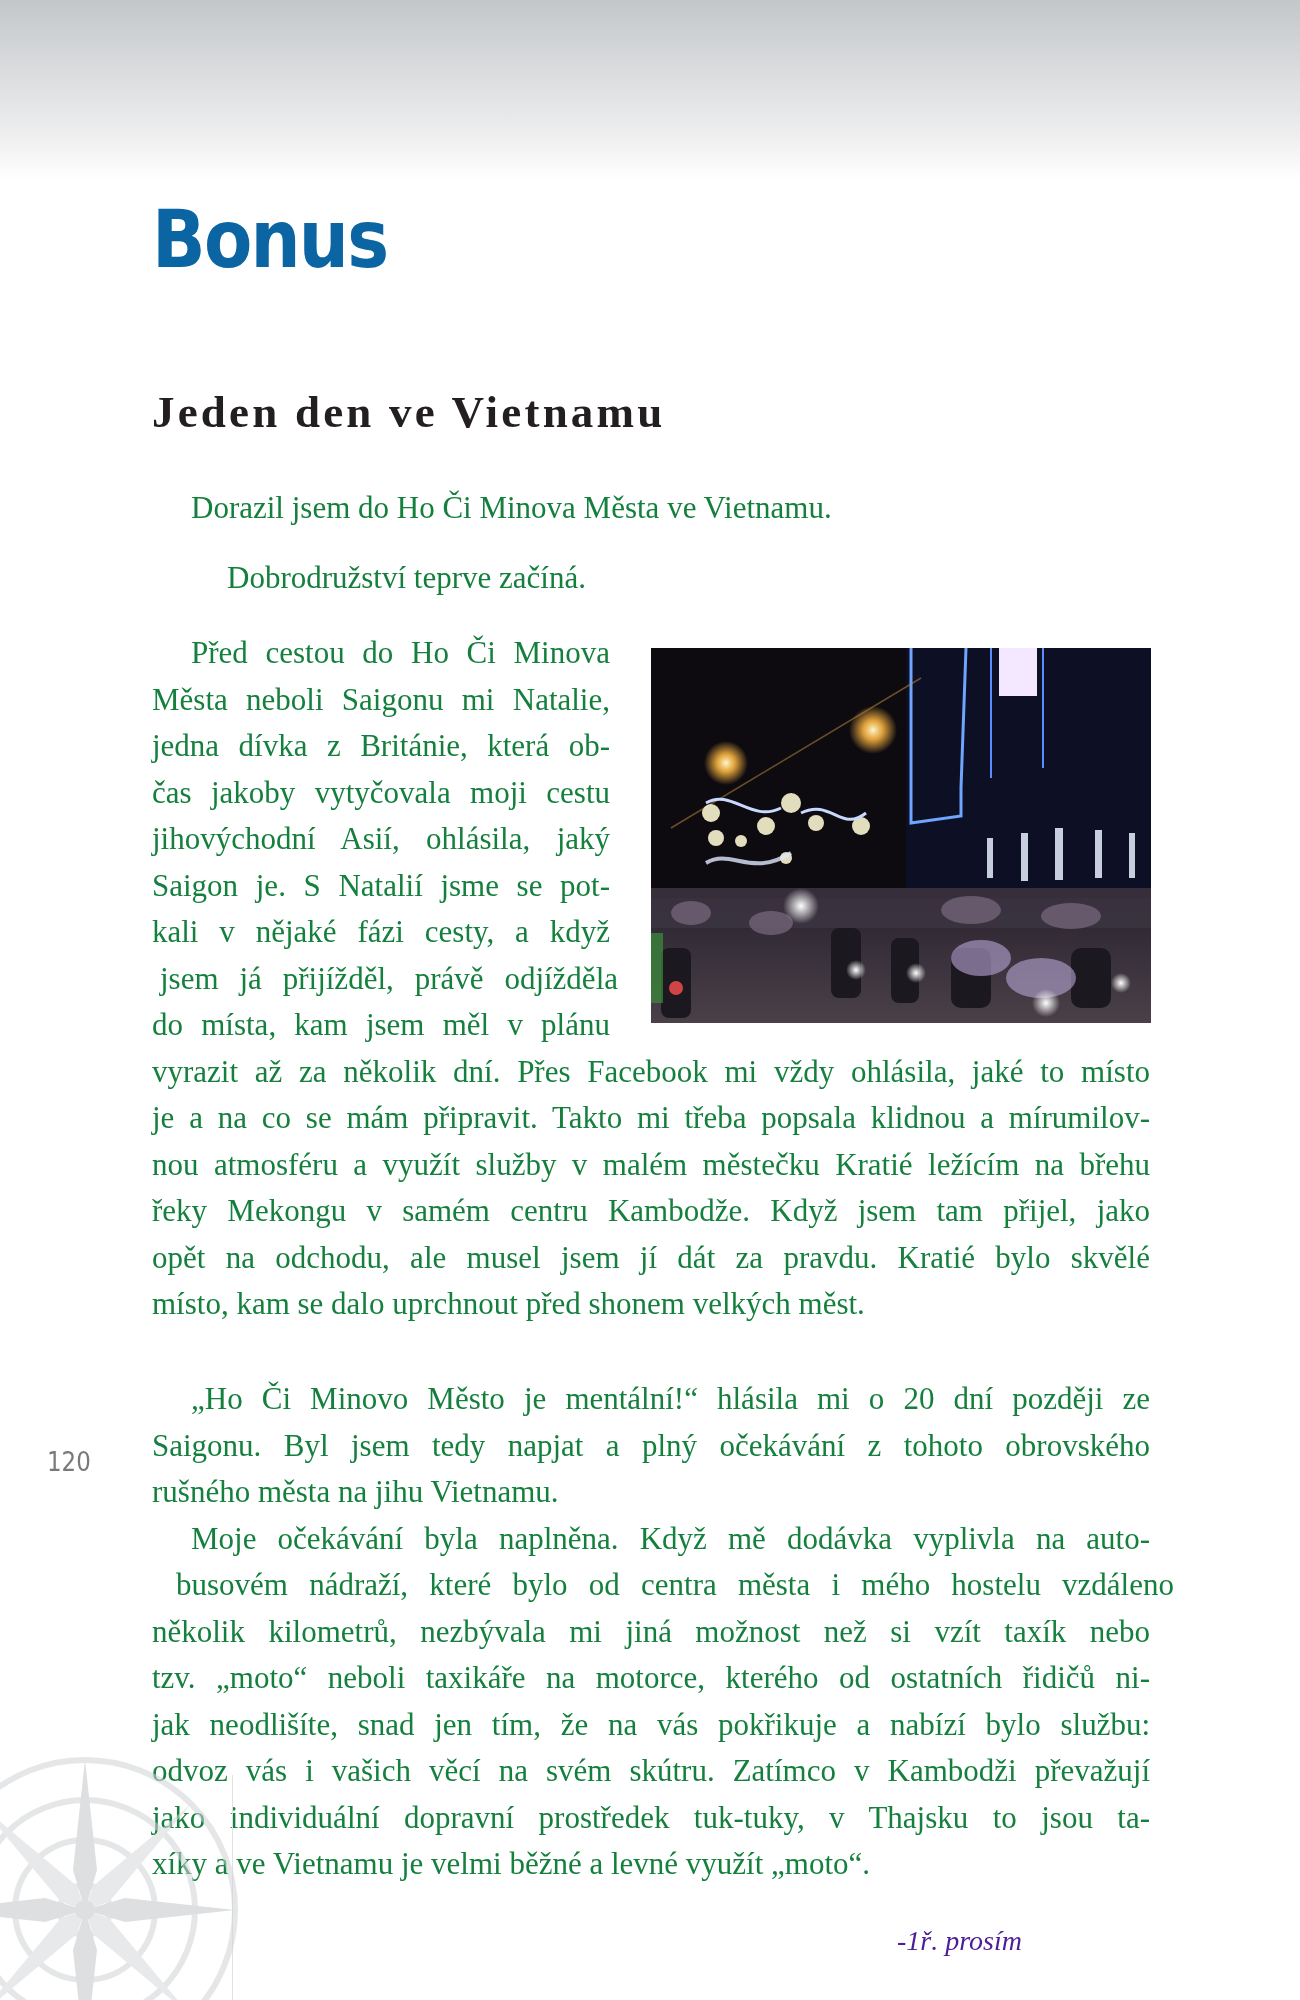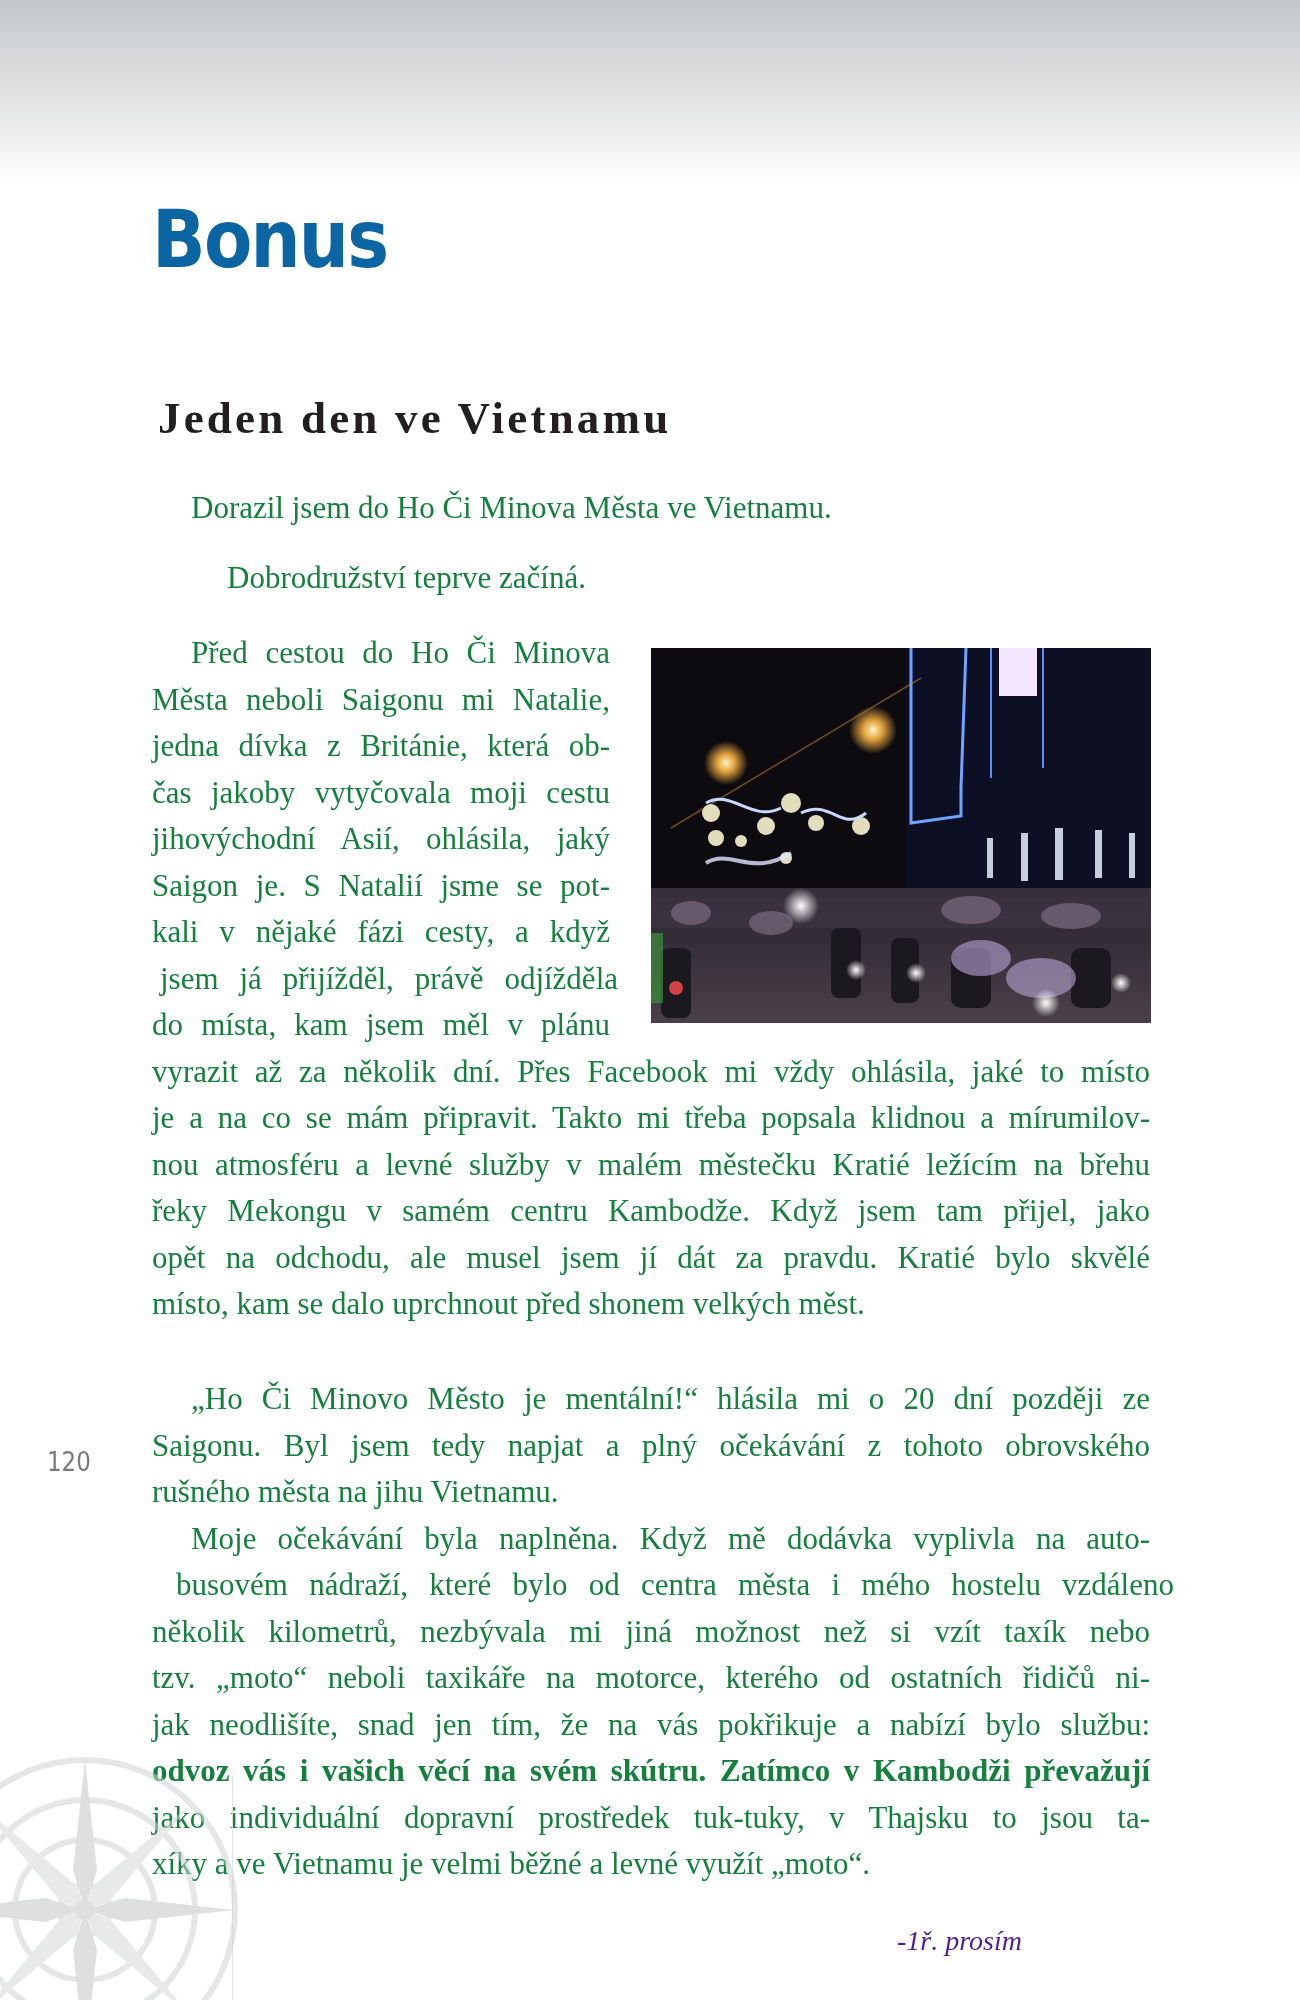--- a/index.html
+++ b/index.html
@@ -45,51 +45,51 @@
   }
   .compass { position: absolute; left: -80px; top: 1745px; width: 330px; height: 330px; opacity: 0.55; }
   .margin-rule { position: absolute; left: 232px; top: 1775px; width: 1px; height: 225px; background: #e2e2e2; }
 </style>
 </head>
 <body>
 
 <div class="top-gradient"></div>
 
 <h1 class="chapter-title" style="margin:0">Bonus</h1>
-<h2 class="section-title" style="margin:6px">Jeden den ve Vietnamu</h2>
+<h2 class="section-title" style="margin:0">Jeden den ve Vietnamu</h2>
 
 <div class="line" style="left:191px; top:492px;">Dorazil jsem do Ho Či Minova Města ve Vietnamu.</div>
 <div class="line" style="left:191px; top:562px;margin-left:36px;">Dobrodružství teprve začíná.</div>
 
 <div class="line just" style="left:191px; width:419px; top:637px;">Před cestou do Ho Či Minova</div>
 <div class="line just" style="left:152px; width:458px; top:684px;">Města neboli Saigonu mi Natalie,</div>
 <div class="line just" style="left:152px; width:458px; top:730px;">jedna dívka z Británie, která ob-</div>
 <div class="line just" style="left:152px; width:458px; top:777px;">čas jakoby vytyčovala moji cestu</div>
 <div class="line just" style="left:152px; width:458px; top:823px;">jihovýchodní Asií, ohlásila, jaký</div>
 <div class="line just" style="left:152px; width:458px; top:870px;">Saigon je. S Natalií jsme se pot-</div>
 <div class="line just" style="left:152px; width:458px; top:916px;">kali v nějaké fázi cesty, a když</div>
 <div class="line just" style="left:160px; width:458px; top:963px;">jsem já přijížděl, právě odjížděla</div>
 <div class="line just" style="left:152px; width:458px; top:1009px;">do místa, kam jsem měl v plánu</div>
 <div class="line just" style="left:152px; width:998px; top:1056px;">vyrazit až za několik dní. Přes Facebook mi vždy ohlásila, jaké to místo</div>
 <div class="line just" style="left:152px; width:998px; top:1102px;">je a na co se mám připravit. Takto mi třeba popsala klidnou a mírumilov-</div>
-<div class="line just" style="left:152px; width:998px; top:1149px;">nou atmosféru a levné služby v malém městečku Kratié ležícím na břehu</div>
+<div class="line just" style="left:152px; width:998px; top:1149px;">nou atmosféru a využít služby v malém městečku Kratié ležícím na břehu</div>
 <div class="line just" style="left:152px; width:998px; top:1195px;">řeky Mekongu v samém centru Kambodže. Když jsem tam přijel, jako</div>
 <div class="line just" style="left:152px; width:998px; top:1242px;">opět na odchodu, ale musel jsem jí dát za pravdu. Kratié bylo skvělé</div>
 <div class="line" style="left:152px; top:1288px;">místo, kam se dalo uprchnout před shonem velkých měst.</div>
 
 <div class="line just" style="left:191px; width:959px; top:1383px;">„Ho Či Minovo Město je mentální!“ hlásila mi o 20 dní později ze</div>
 <div class="line just" style="left:152px; width:998px; top:1430px;">Saigonu. Byl jsem tedy napjat a plný očekávání z tohoto obrovského</div>
 <div class="line" style="left:152px; top:1476px;">rušného města na jihu Vietnamu.</div>
 
 <div class="line just" style="left:191px; width:959px; top:1523px;">Moje očekávání byla naplněna. Když mě dodávka vyplivla na auto-</div>
 <div class="line just" style="left:152px; width:998px; top:1569px;margin-left:24px;">busovém nádraží, které bylo od centra města i mého hostelu vzdáleno</div>
 <div class="line just" style="left:152px; width:998px; top:1616px;">několik kilometrů, nezbývala mi jiná možnost než si vzít taxík nebo</div>
 <div class="line just" style="left:152px; width:998px; top:1662px;">tzv. „moto“ neboli taxikáře na motorce, kterého od ostatních řidičů ni-</div>
 <div class="line just" style="left:152px; width:998px; top:1709px;">jak neodlišíte, snad jen tím, že na vás pokřikuje a nabízí bylo službu:</div>
-<div class="line just" style="left:152px; width:998px; top:1755px;font-weight:bold;">odvoz vás i vašich věcí na svém skútru. Zatímco v Kambodži převažují</div>
+<div class="line just" style="left:152px; width:998px; top:1755px;">odvoz vás i vašich věcí na svém skútru. Zatímco v Kambodži převažují</div>
 <div class="line just" style="left:152px; width:998px; top:1802px;">jako individuální dopravní prostředek tuk-tuky, v Thajsku to jsou ta-</div>
 <div class="line" style="left:152px; top:1848px;">xíky a ve Vietnamu je velmi běžné a levné využít „moto“.</div>
 
 <div class="photo" title="Noční ulice v Saigonu plná motorek, světelné dekorace">
   <svg width="500" height="375" viewBox="0 0 500 375">
     <defs>
       <radialGradient id="lamp" cx="50%" cy="50%" r="50%">
         <stop offset="0%" stop-color="#fff6c8"></stop>
         <stop offset="40%" stop-color="#f7b340" stop-opacity="0.9"></stop>
         <stop offset="100%" stop-color="#f7b340" stop-opacity="0"></stop>

